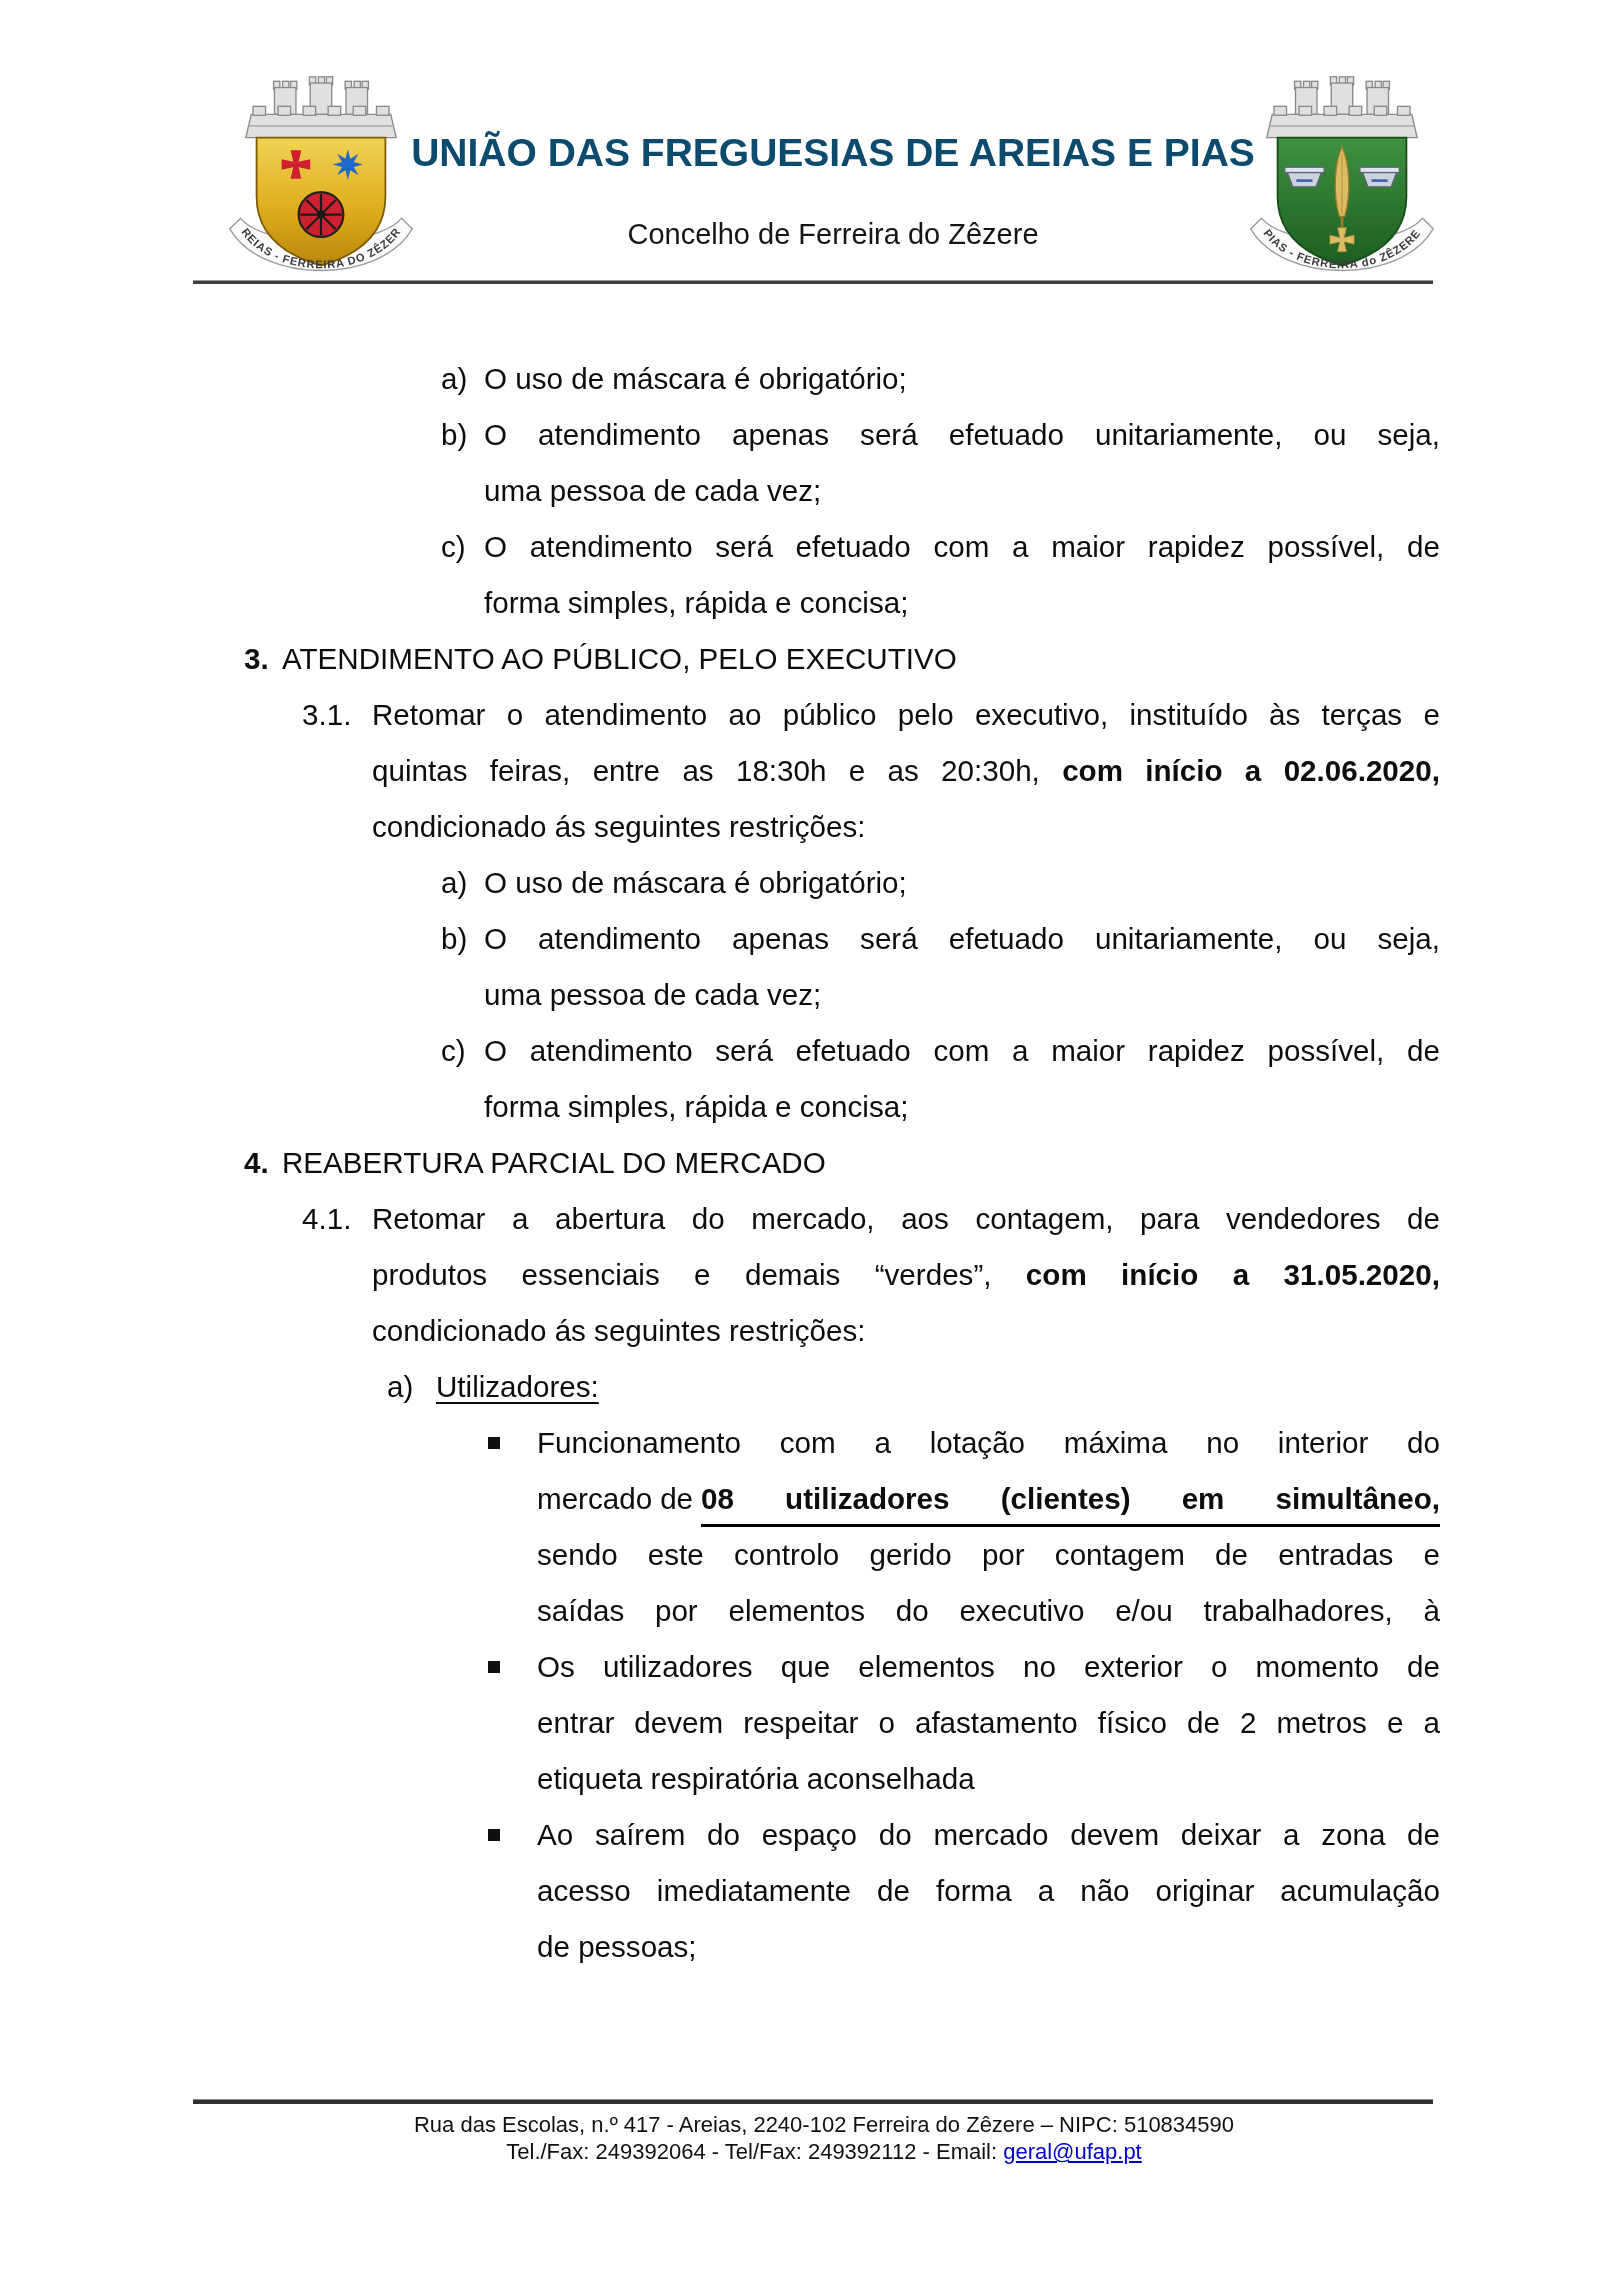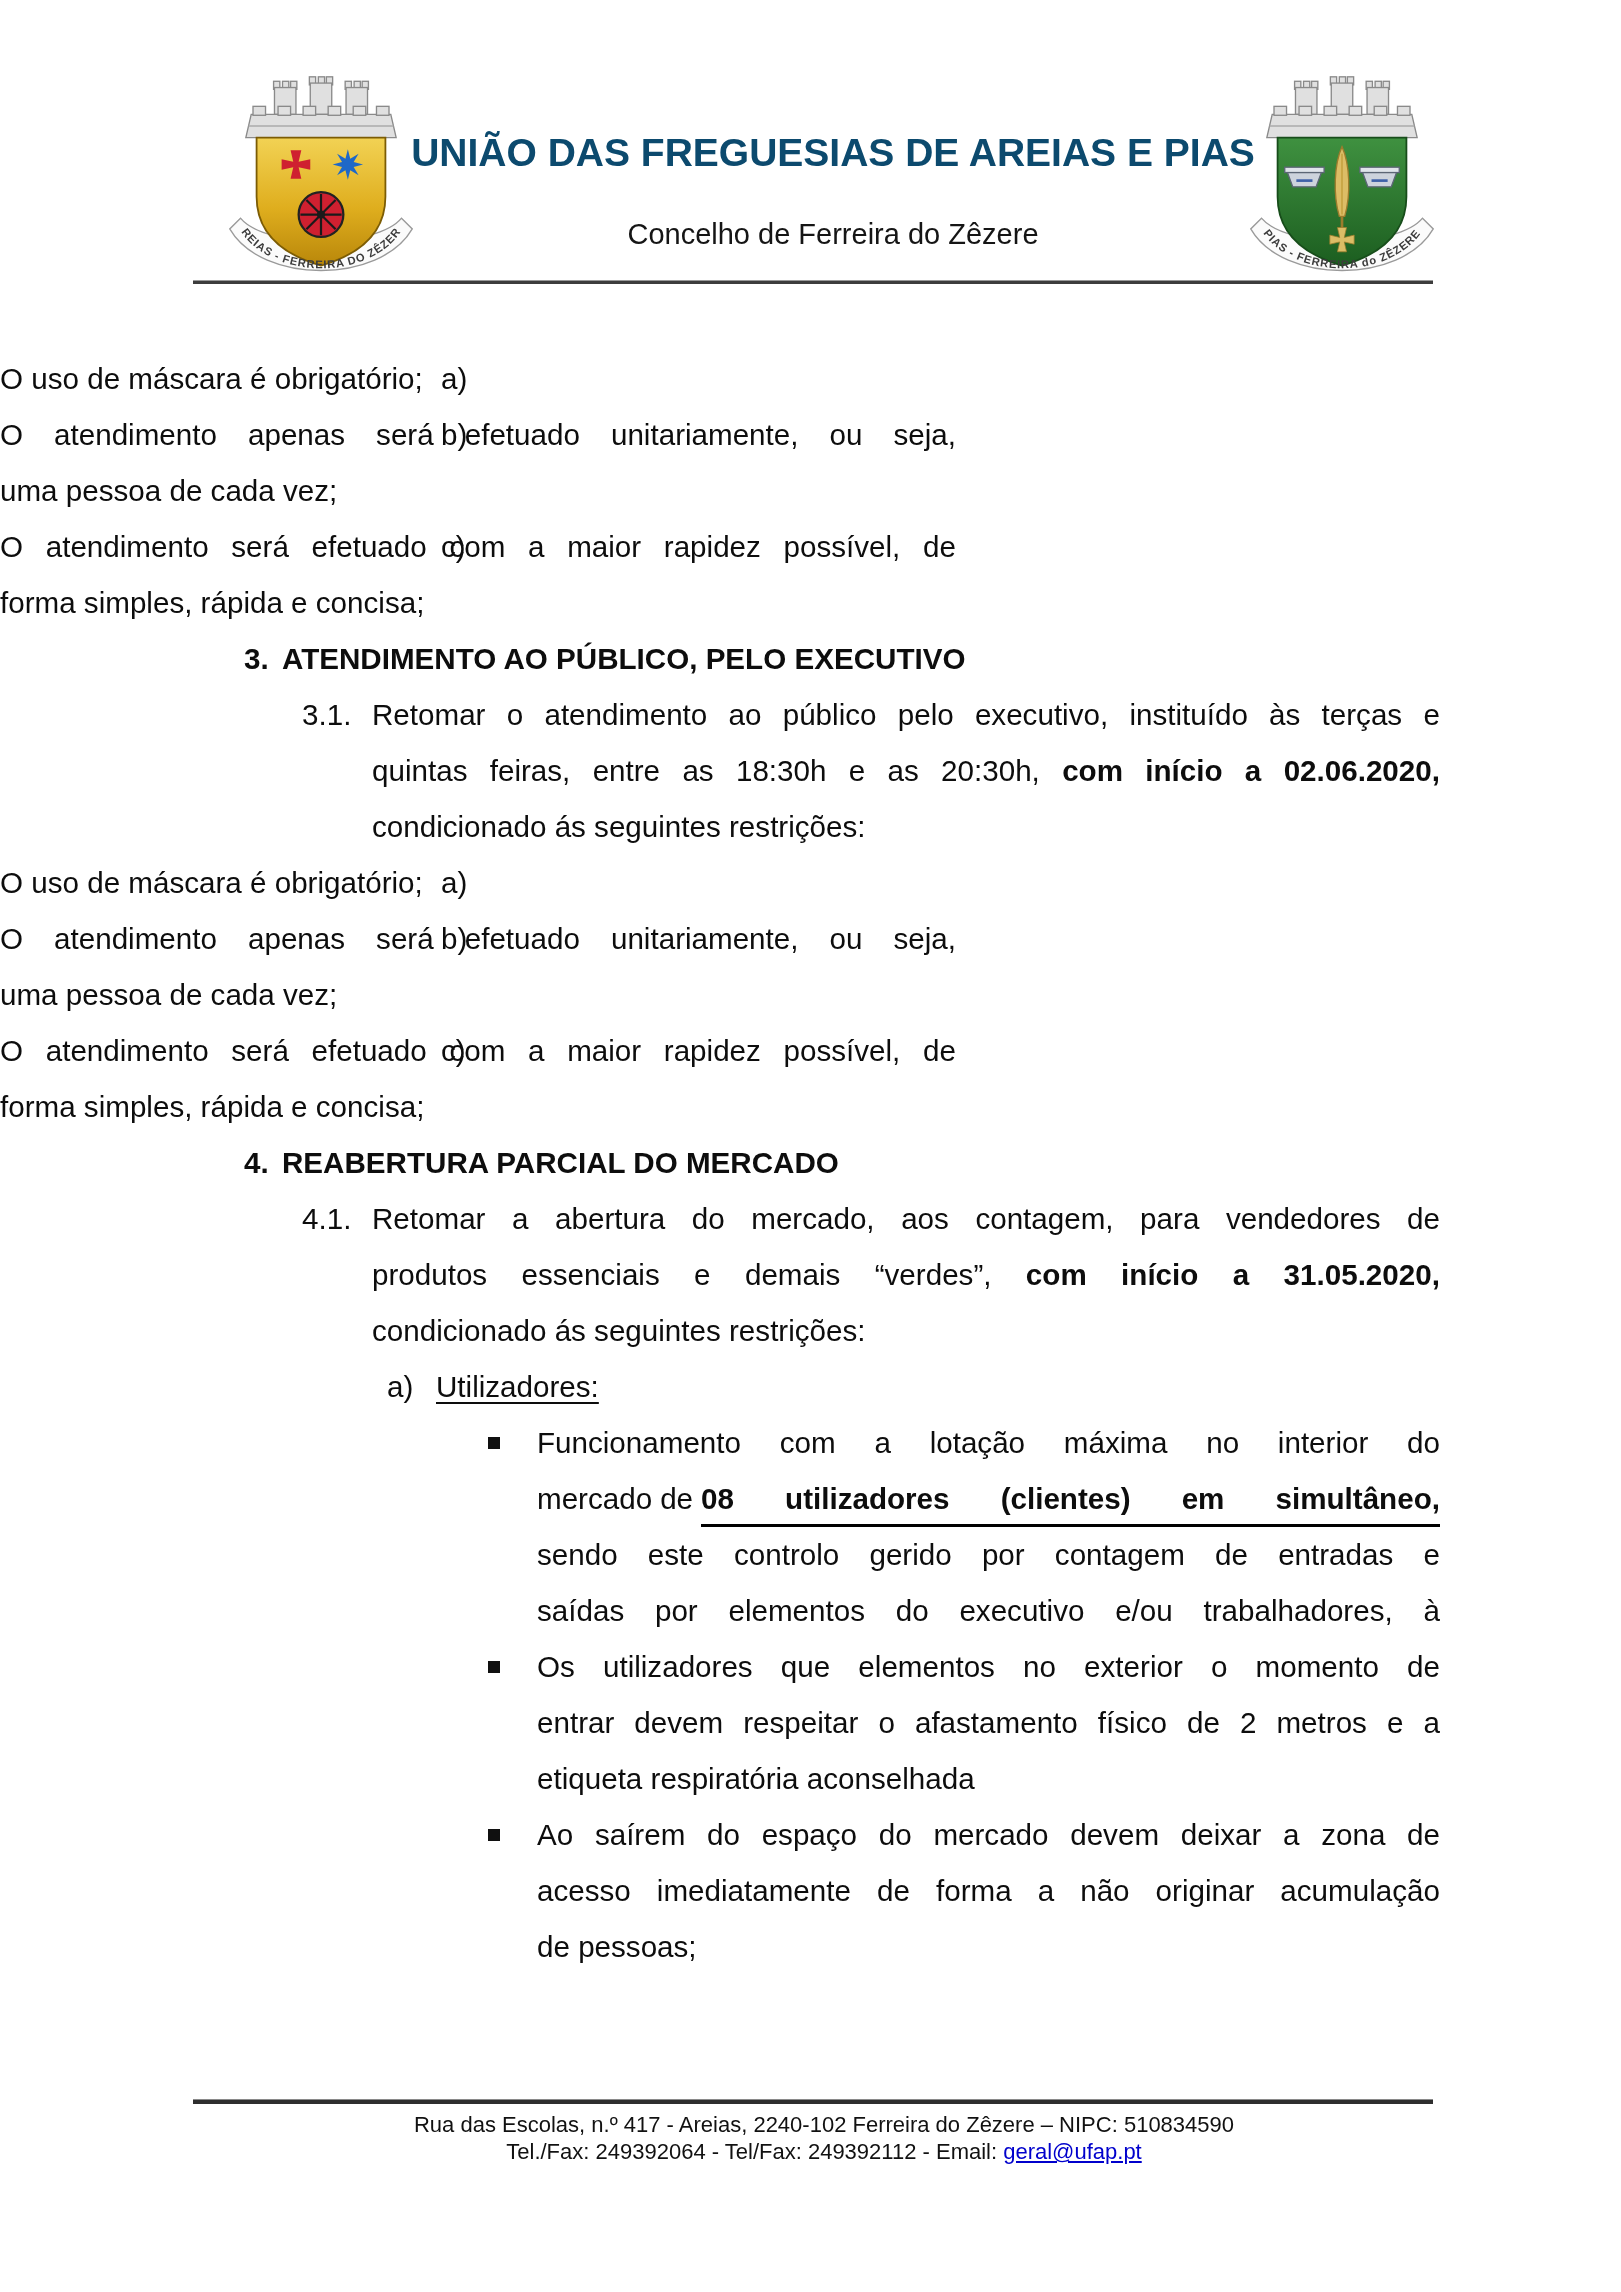--- a/index.html
+++ b/index.html
@@ -15,25 +15,25 @@
             border-top:0.9px solid #9a9a9a;}
   .crest{position:absolute;top:64px;width:204px;height:235px;}
   .crest-left{left:219px;}
   .crest-right{left:1240px;}
 
   
   .body-col{position:absolute;left:0;top:351px;width:1621px;font-size:29.6px;line-height:56px;}
   .block{position:relative;}
   .marker{position:absolute;top:0;line-height:56px;}
   .alpha   .marker{left:441px;}
-  .alpha   .txt{width:956px;}
+  .alpha   .txt{margin-left:484px;width:956px;}
   .alpha2  .marker{left:387px;}
   .alpha2  .txt{margin-left:436px;}
   .heading .marker{left:244px;font-weight:bold;}
-  .heading .txt{margin-left:282px;font-weight:bold;}
+  .heading .txt{margin-left:282px;font-weight:normal;}
   .numpara .marker{left:302px;}
   .numpara .txt{margin-left:372px;width:1068px;}
   .bullet  .marker{left:488px;top:22.4px;width:11.6px;height:11.6px;background:#101010;}
   .bullet  .txt{margin-left:537px;width:903px;}
 
   .line{height:56px;white-space:nowrap;}
   .just{display:flex;justify-content:space-between;align-items:center;}
   .just > span{white-space:nowrap;margin-right:8px;}
   .just > span:last-child{margin-right:0;}
   .b{font-weight:bold;}

